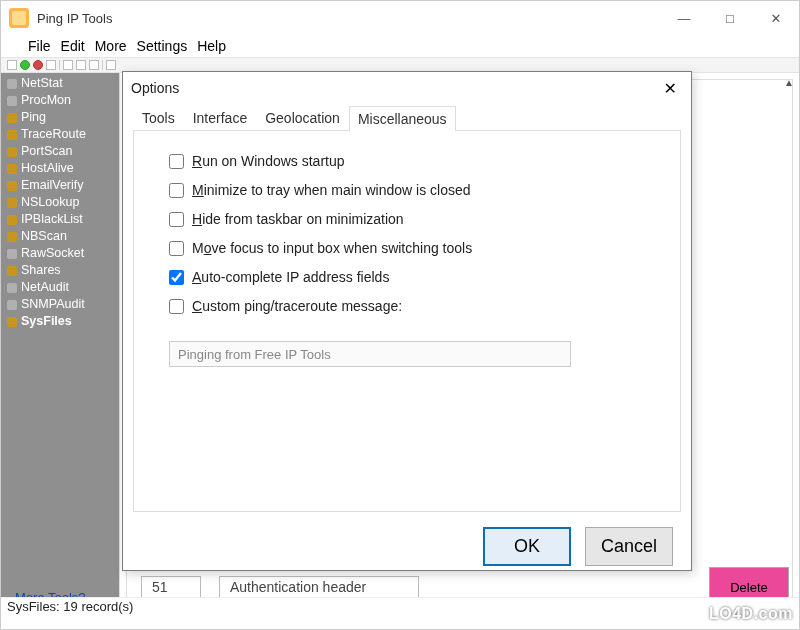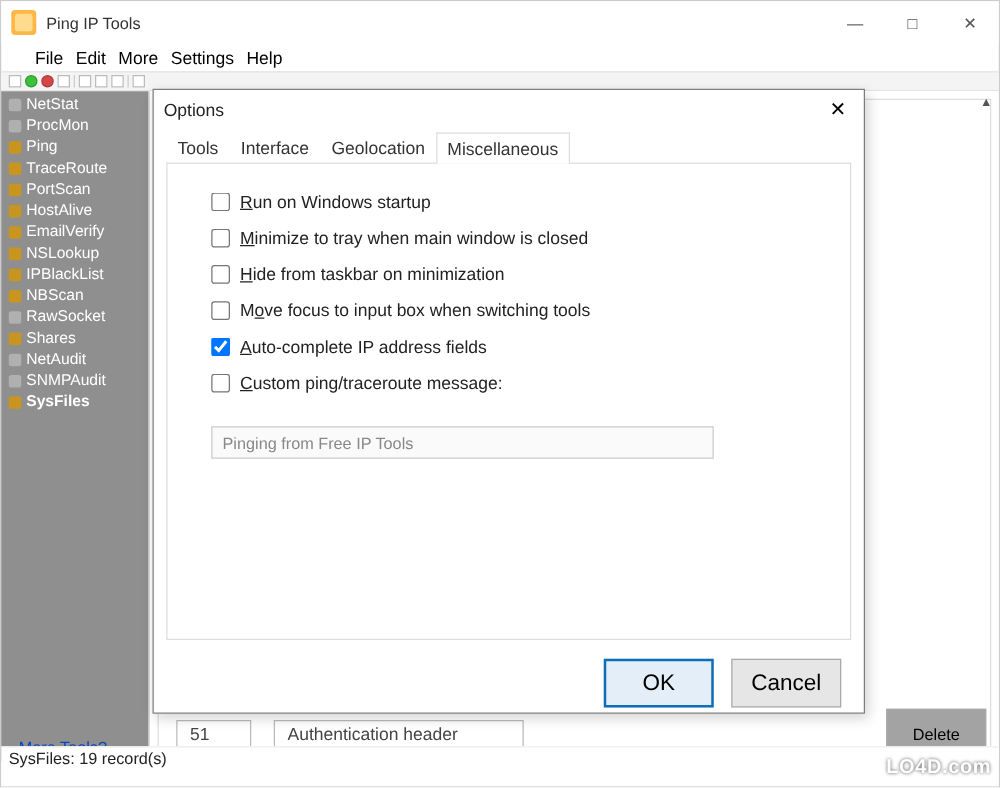--- a/index.html
+++ b/index.html
@@ -32,21 +32,21 @@
 
     .main-area { flex: 1; position: relative; background: #fff; border-left: 1px solid #ddd; }
     .main-content { position: absolute; inset: 6px; border: 1px solid #ddd; background: #fff; }
     .main-scroll { position: absolute; top: 2px; right: 2px; width: 16px; bottom: 80px; display: flex; flex-direction: column; align-items: center; }
     .main-scroll .arrow { font-size: 10px; color: #555; padding: 2px 0; }
 
     .bottom-controls { position: absolute; left: 140px; right: 10px; bottom: 28px; height: 28px; display: flex; align-items: center; gap: 18px; }
     .bottom-controls input[type=text] { height: 22px; border: 1px solid #bbb; padding: 0 10px; font-size: 14px; color: #444; }
     .bottom-controls .num { width: 60px; }
     .bottom-controls .txt { width: 200px; }
-    .bottom-controls button { width: 80px; height: 40px; border: 1px solid #aaa; background: #a3a3a3; font-size: 13px; cursor: pointer; }
+    .bottom-controls button { width: 80px; height: 40px; border: 1px solid #aaa; background: #ec4899; font-size: 13px; cursor: pointer; }
 
     .statusbar { position: absolute; bottom: 0; left: 0; right: 0; height: 32px; font-size: 13px; padding: 1px 6px; color: #222; background: #fff; border-top: 1px solid #eee; }
     .morelink { position: absolute; left: 14px; bottom: 24px; font-size: 13px; color: #0645c4; text-decoration: underline; cursor: pointer; }
 
     
     .watermark { position: absolute; right: 6px; bottom: 6px; color: #fff; font-size: 16px; font-weight: 600; letter-spacing: 0.5px; display: flex; align-items: center; gap: 4px; text-shadow: 0 0 3px rgba(0,0,0,0.7); }
     .watermark .circ { width: 16px; height: 16px; border: 2px solid #fff; border-radius: 50%; display: inline-block; position: relative; }
     .watermark .circ::after { content: ""; position: absolute; width: 5px; height: 5px; border: 2px solid #fff; border-top: none; border-left: none; top: 6px; left: 3px; transform: rotate(45deg); }
 
     

